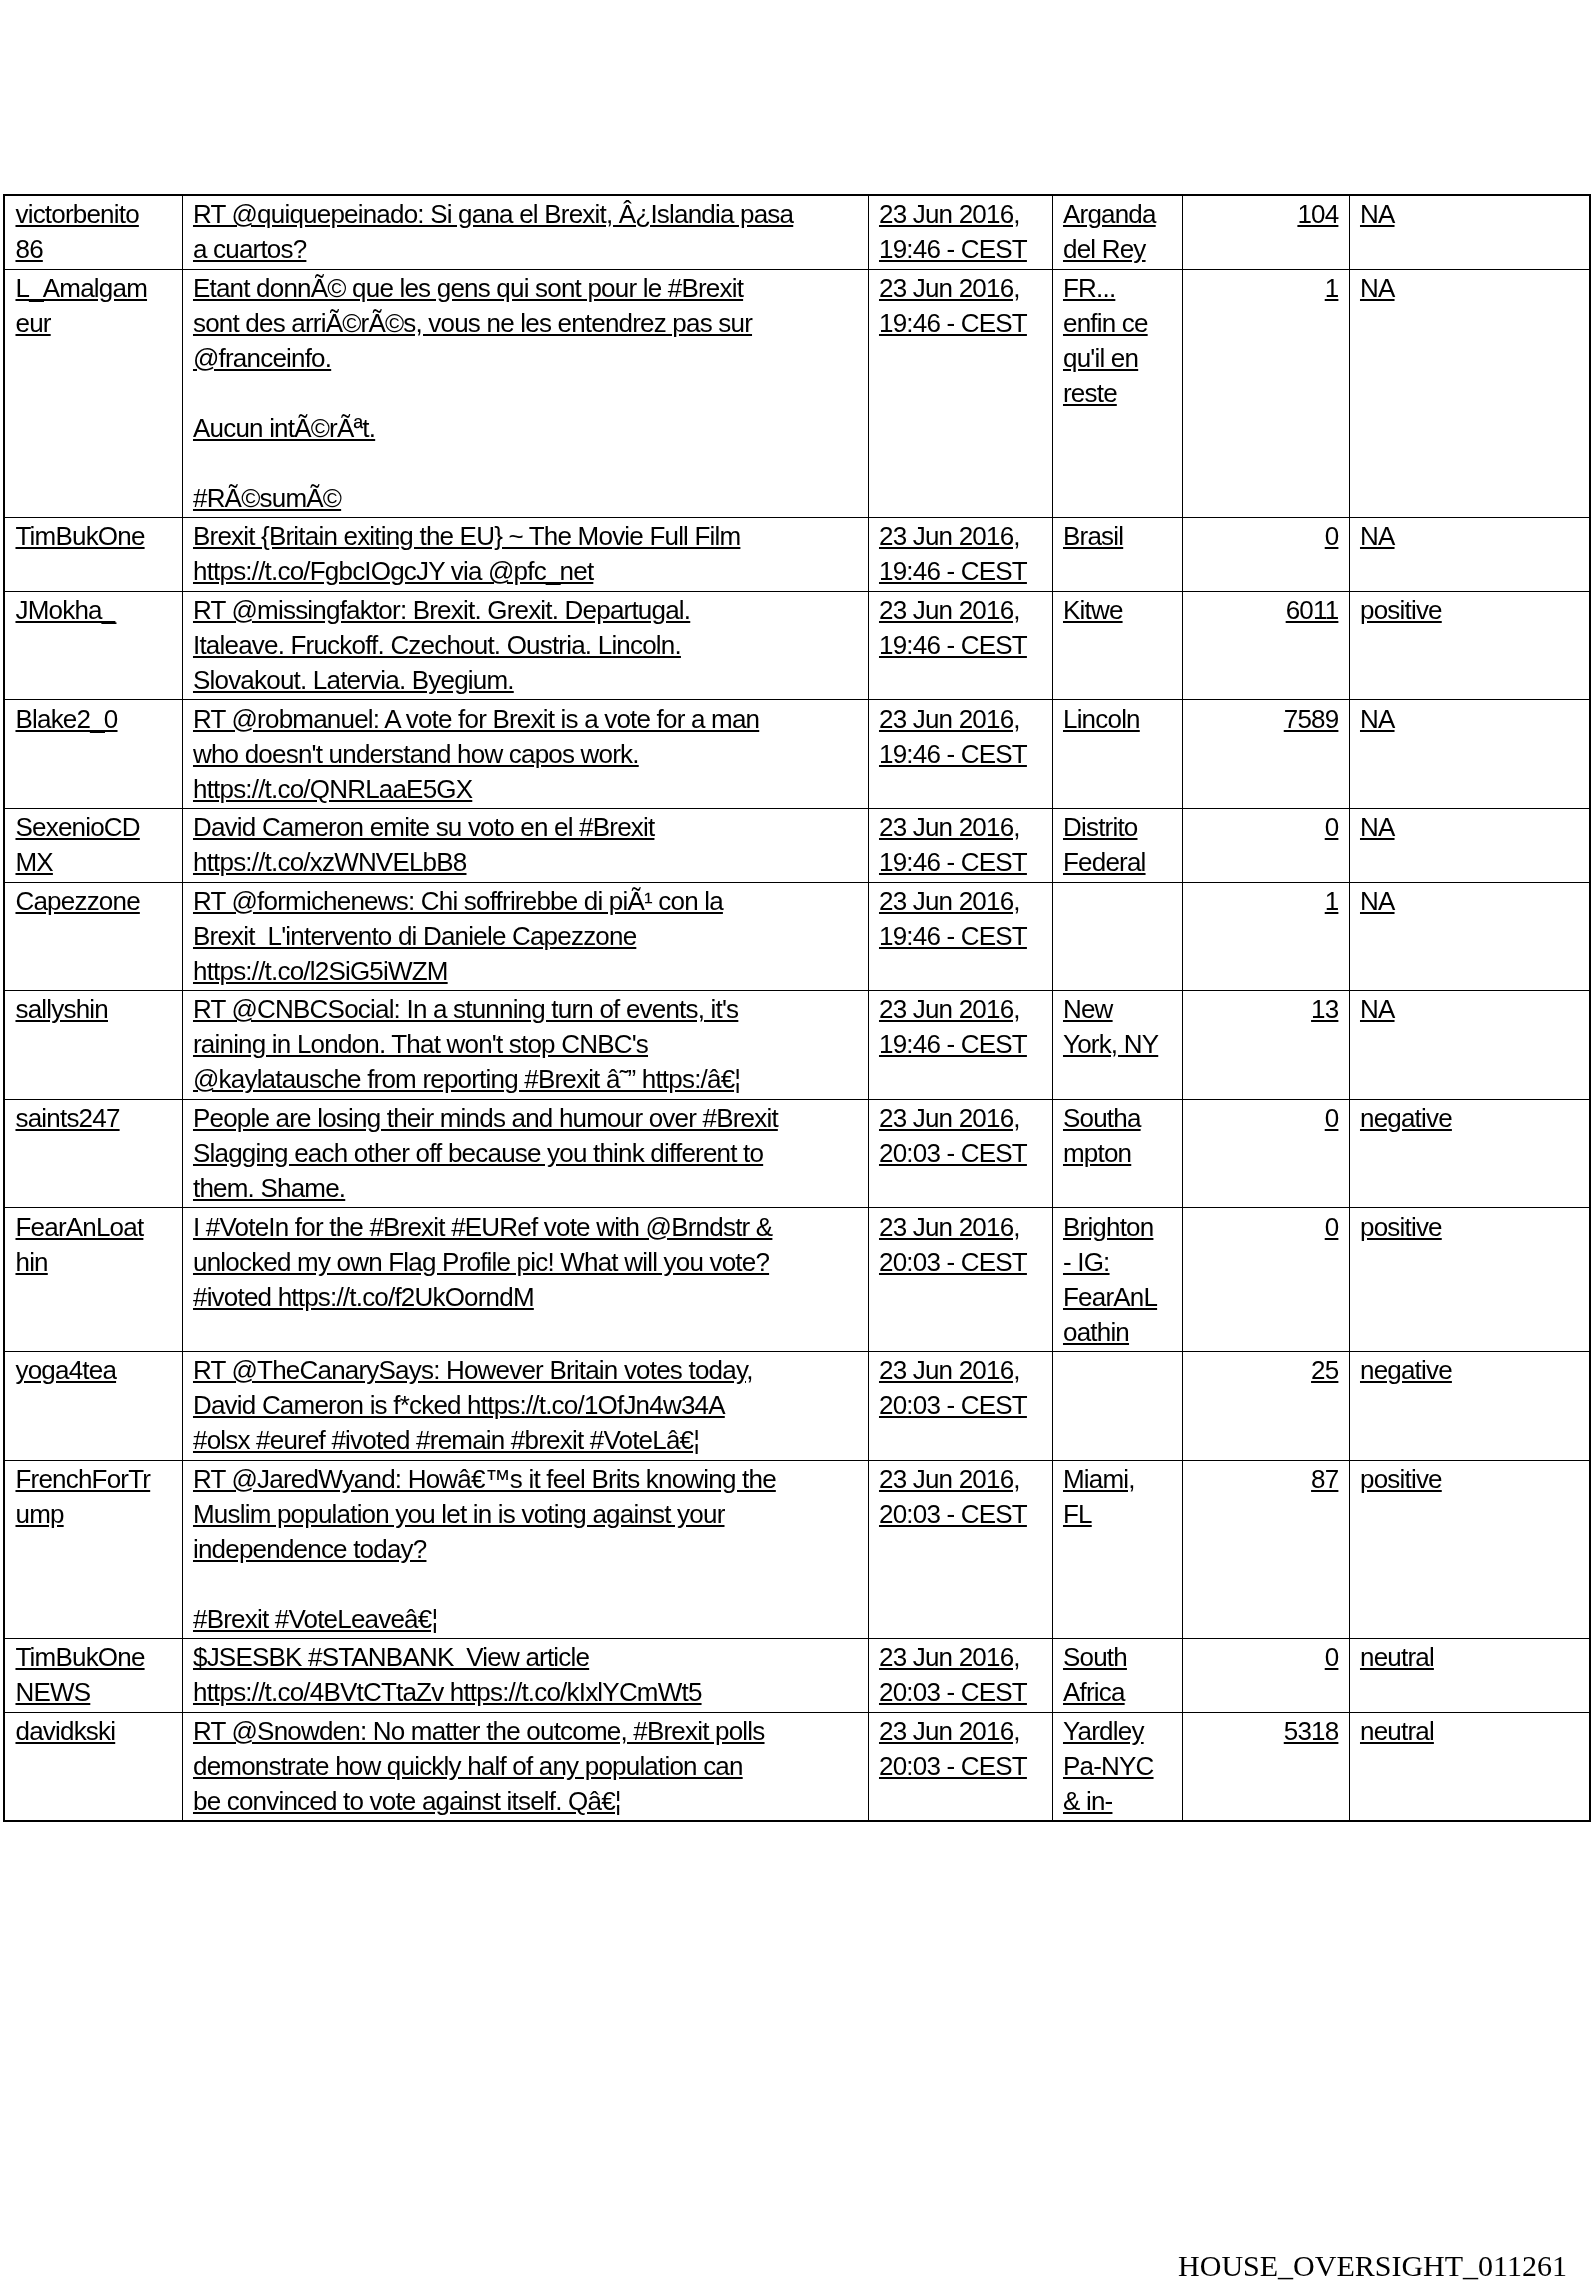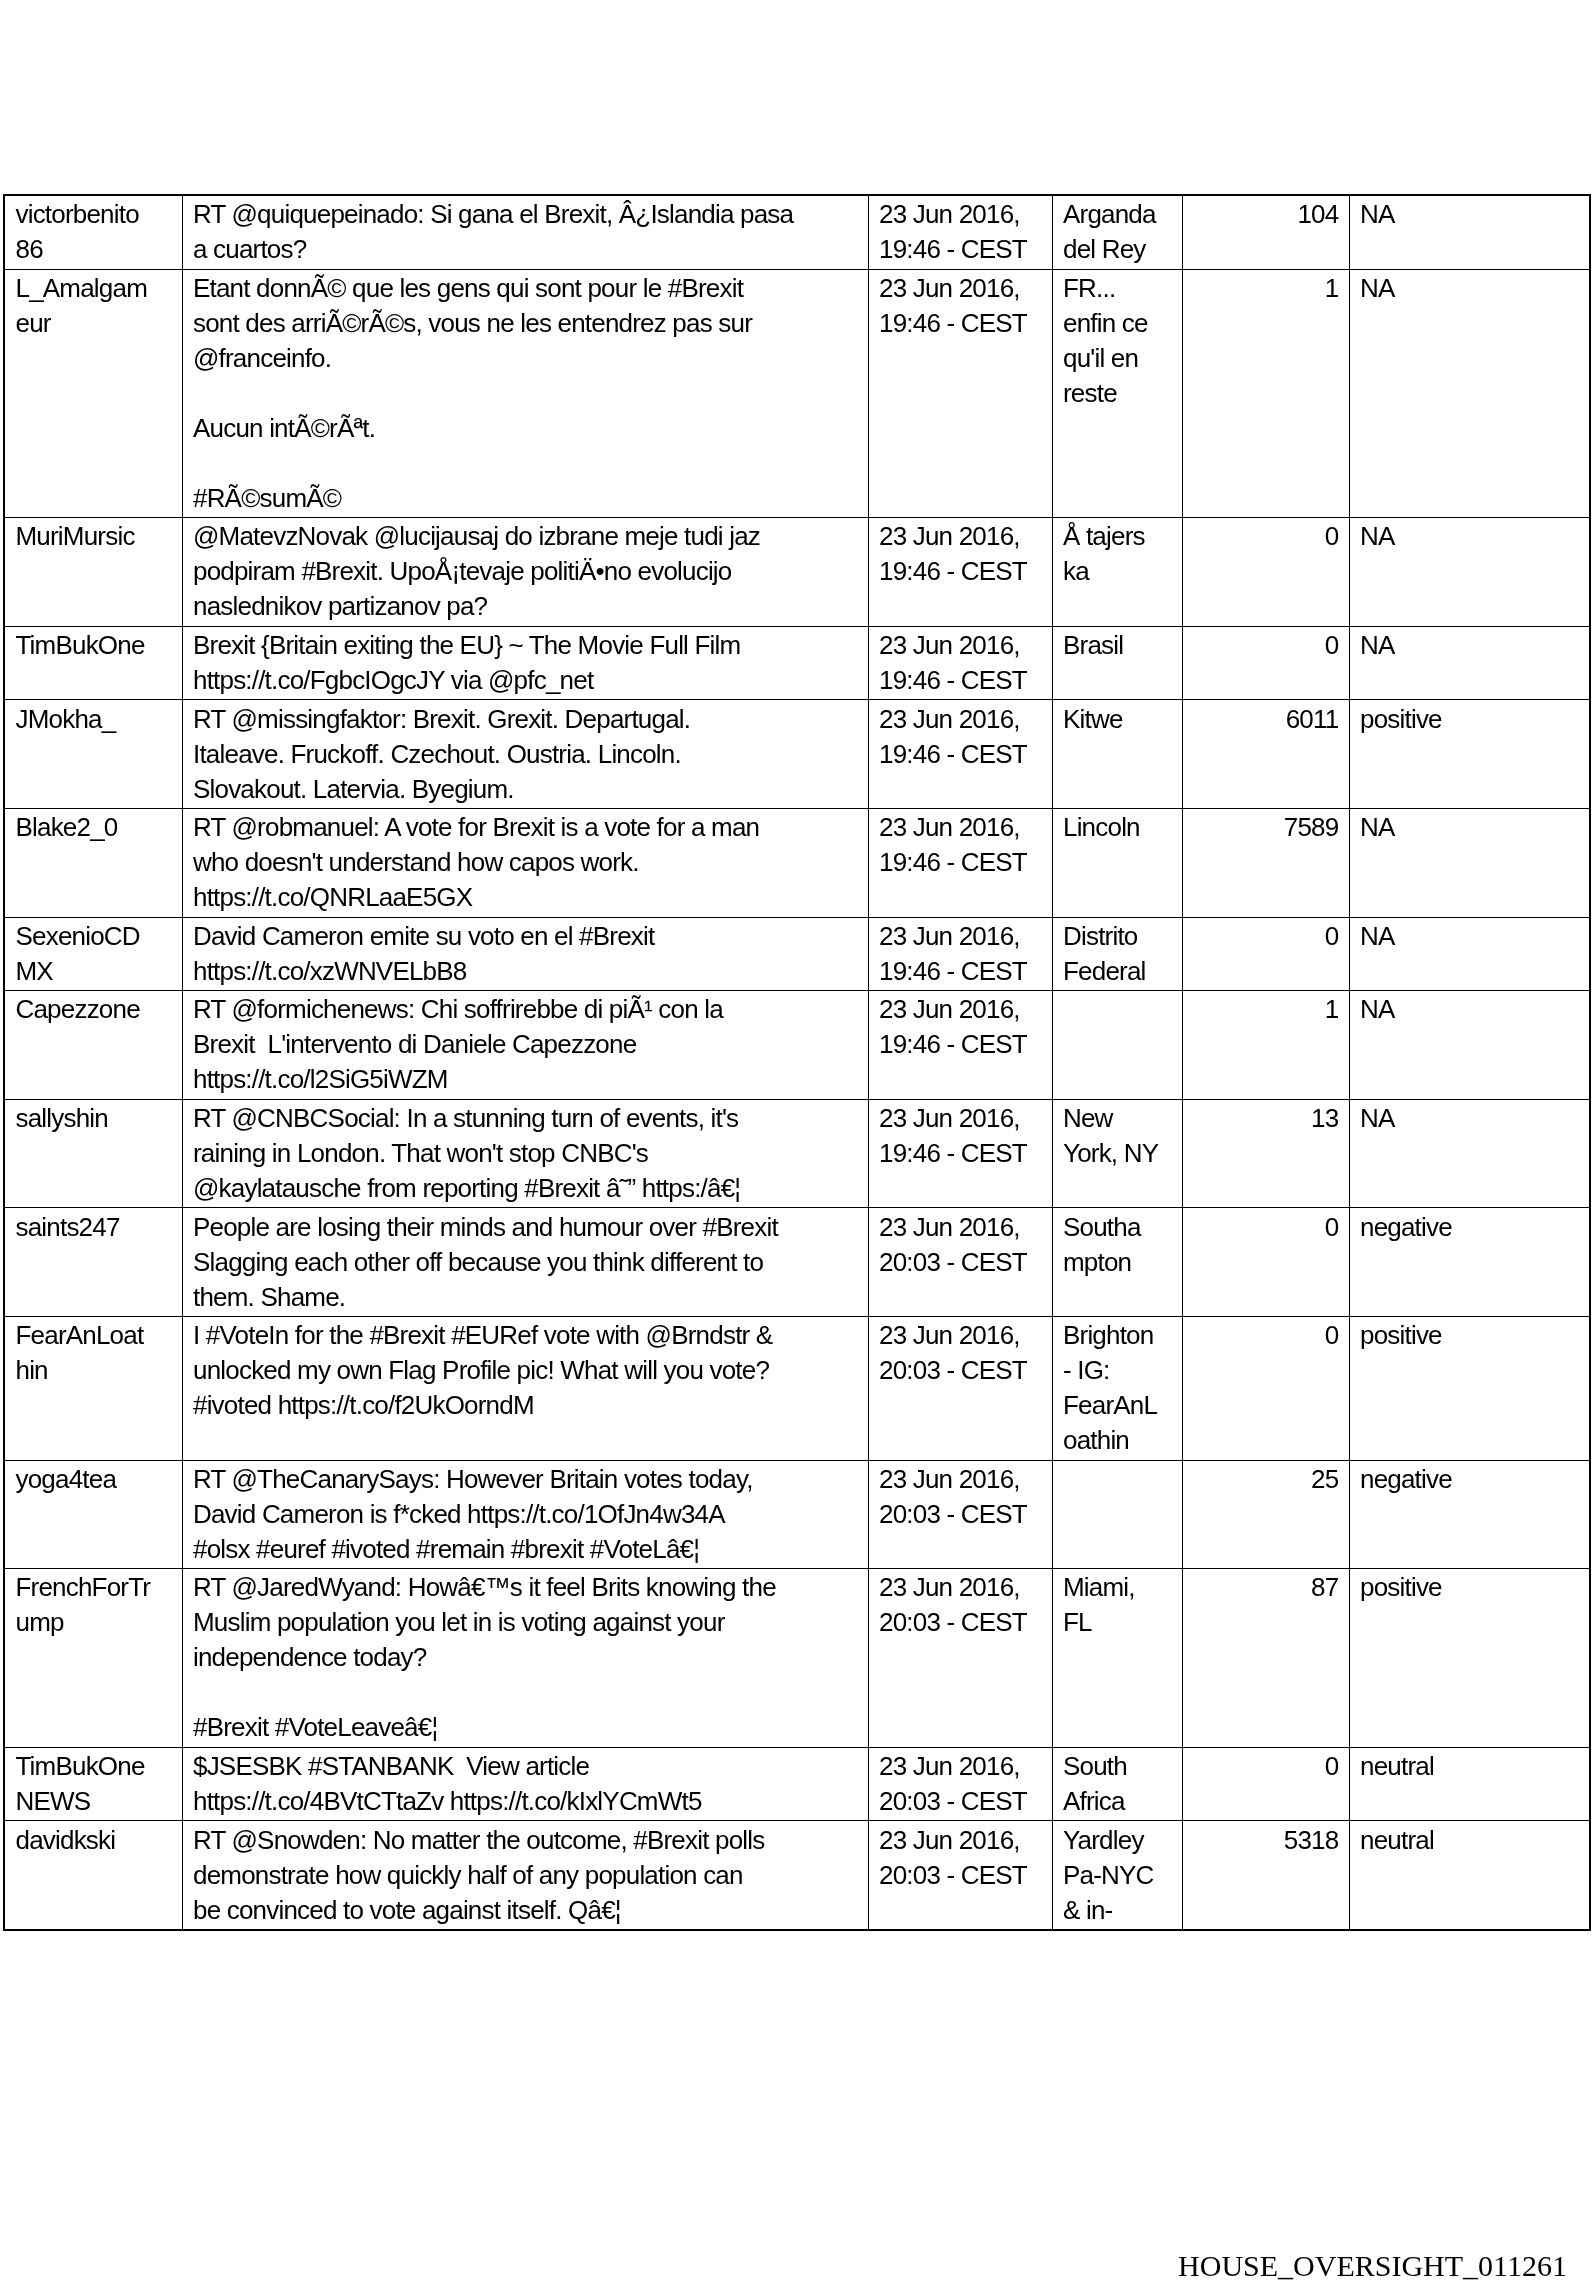--- a/index.html
+++ b/index.html
@@ -15,20 +15,21 @@
     color: #000000;
   }
   .tweet-table {
     position: absolute;
     left: 3.2px;
     top: 194px;
     width: 1586px;
     border-collapse: collapse;
     table-layout: fixed;
     border: 2.6px solid #000;
+    text-decoration: underline;
   }
   .tweet-table td {
     border: 1.9px solid #000;
     vertical-align: top;
     padding: 1.3px 10.3px;
     font-size: 26px;
     letter-spacing: -0.8px;
     line-height: 35px;
     white-space: pre-wrap;
     overflow-wrap: break-word;
@@ -85,32 +86,20 @@
     <td class="col-datetime">23 Jun 2016,
 19:46 - CEST</td>
     <td class="col-location">FR...
 enfin ce
 qu'il en
 reste</td>
     <td class="col-count">1</td>
     <td class="col-sentiment">NA</td>
   </tr>
       <tr>
-    <td class="col-username">MuriMursic</td>
-    <td class="col-tweet">@MatevzNovak @lucijausaj do izbrane meje tudi jaz
-podpiram #Brexit. UpoÅ¡tevaje politiÄ•no evolucijo
-naslednikov partizanov pa?</td>
-    <td class="col-datetime">23 Jun 2016,
-19:46 - CEST</td>
-    <td class="col-location">Å tajers
-ka</td>
-    <td class="col-count">0</td>
-    <td class="col-sentiment">NA</td>
-  </tr>
-      <tr>
     <td class="col-username">TimBukOne</td>
     <td class="col-tweet">Brexit {Britain exiting the EU} ~ The Movie Full Film
 https://t.co/FgbcIOgcJY via @pfc_net</td>
     <td class="col-datetime">23 Jun 2016,
 19:46 - CEST</td>
     <td class="col-location">Brasil</td>
     <td class="col-count">0</td>
     <td class="col-sentiment">NA</td>
   </tr>
       <tr>

